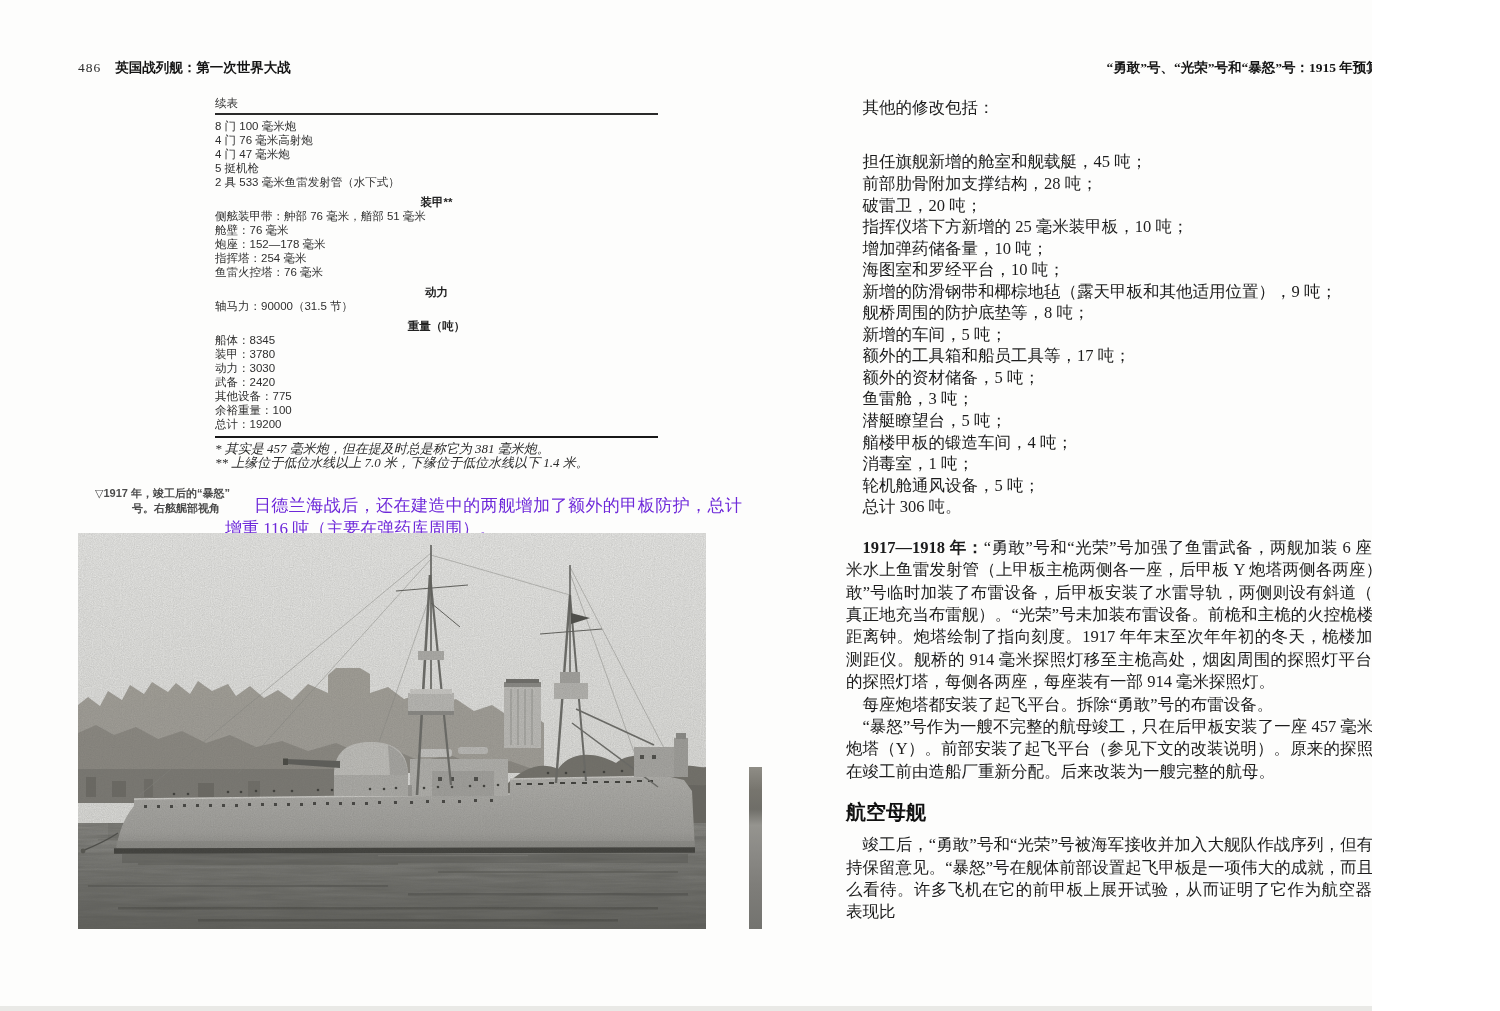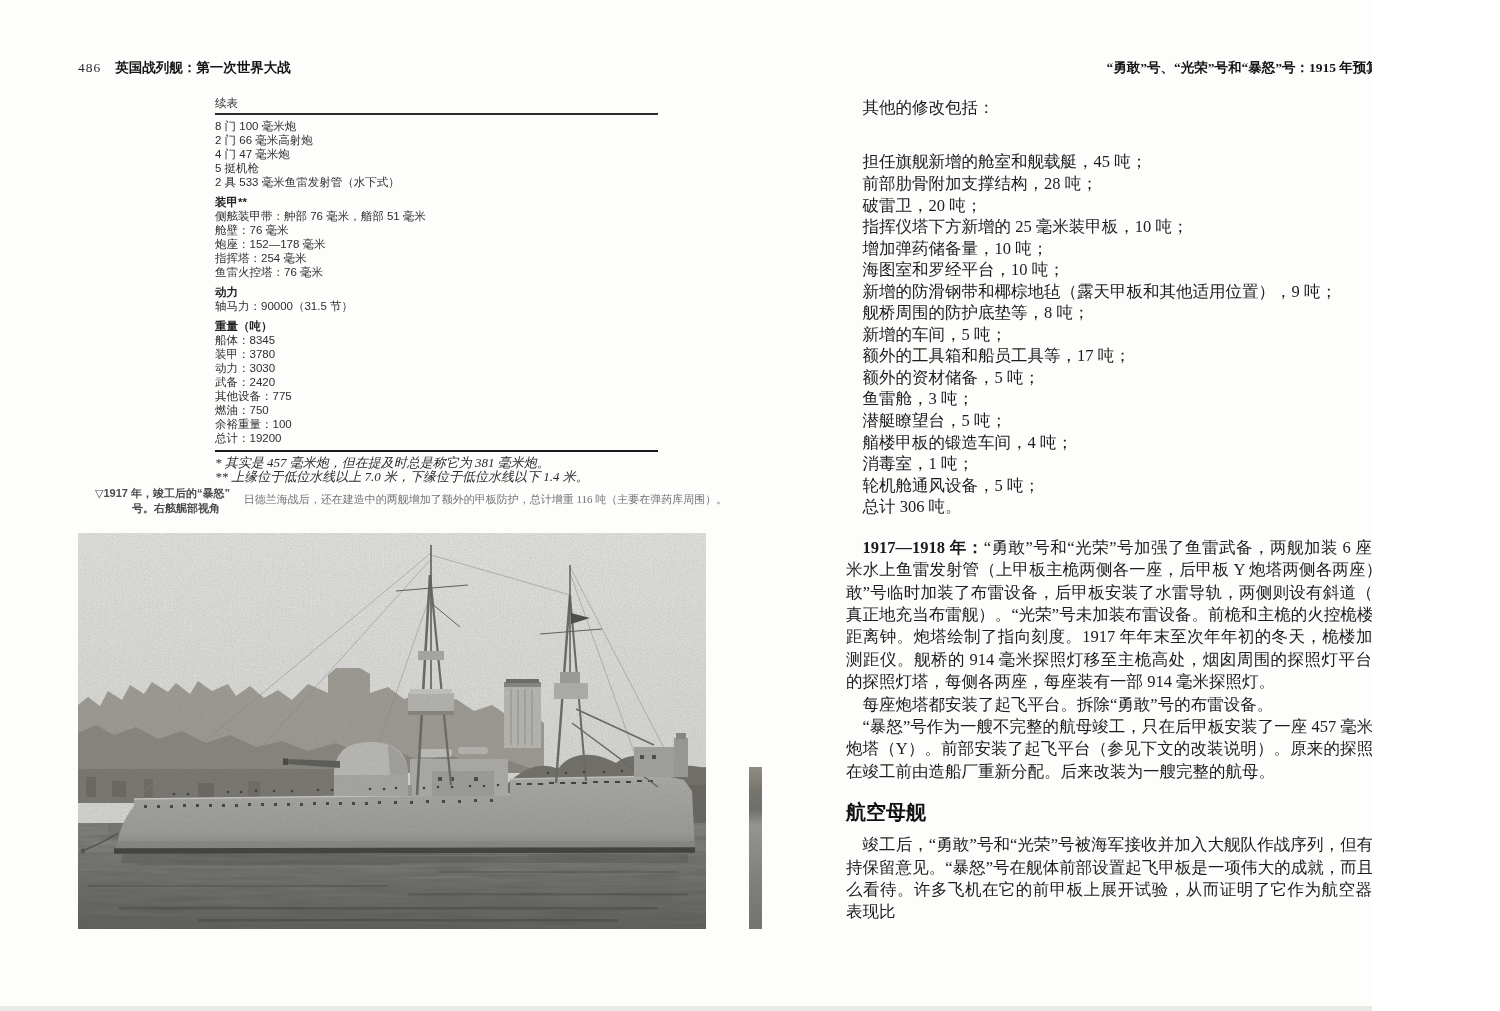--- a/index.html
+++ b/index.html
@@ -16,33 +16,33 @@
   .runhead-right .rtitle{margin-right:20px;}
 
   
   .spec-table{position:absolute;left:215px;top:96px;width:443px;
               font-family:"Liberation Sans","DejaVu Sans",sans-serif;
               font-size:11.5px;line-height:14px;color:#2e2e2e;}
   .spec-table .cont-label{margin-bottom:3px;}
   .spec-table .rule-top{border-top:2px solid #2a2a2a;margin-bottom:4px;}
   .spec-table .trow{line-height:14px;}
   .tsec{margin-top:6px;}
-  .tsec-h{font-weight:700;line-height:14px;color:#222;}
+  .tsec-h{font-weight:700;line-height:14px;color:#222;text-align:center;}
   .spec-table .rule-bottom{border-top:2.5px solid #181818;margin-top:5px;margin-bottom:4px;}
   .footnote{font-family:"Liberation Serif","DejaVu Serif",serif;font-style:italic;
             font-size:13px;line-height:13.5px;color:#2a2a2a;}
 
   
   .photo-caption{position:absolute;left:78px;top:486px;width:142px;
                  font-family:"Liberation Sans","DejaVu Sans",sans-serif;
                  font-size:11px;font-weight:700;line-height:14.5px;color:#4c4c4c;}
   .photo-caption .cl{white-space:nowrap;text-align:right;}
   .photo-caption .cl1{text-indent:17px;}
   .para-left{position:absolute;left:225px;top:477px;width:517px;
-             font-size:11px;line-height:23px;text-align:justify;text-indent:1.7em;color:#737373;}
+             font-size:17px;line-height:23px;text-align:justify;text-indent:1.7em;color:#6d28d9;}
 
   
   .photo{position:absolute;left:78px;top:533px;width:628px;height:396px;}
   .photo svg{display:block;width:100%;height:100%;}
   .photo-sliver{position:absolute;left:749px;top:767px;width:13px;height:162px;
       background:linear-gradient(180deg,#8f8d86 0%,#77756e 14%,#6f6e68 26%,#95948f 36%,
                  #8b8a86 52%,#7f7e7a 72%,#73736f 100%);}
   .page-bottom-edge{position:absolute;left:0;top:1006px;width:1500px;height:5px;background:#e9e9e6;}
 
   
@@ -70,21 +70,21 @@
   <div class="runhead runhead-right">
     <span class="rtitle">“勇敢”号、“光荣”号和“暴怒”号：1915 年预算</span><span class="pnum">487</span>
   </div>
 
   <div class="spec-table">
     <div class="cont-label">续表</div>
     <div class="rule-top"></div>
     <div>
 
     <div class="trow">8 门 100 毫米炮</div>
-        <div class="trow">2 门 66 毫米高射炮</div>
+        <div class="trow">4 门 76 毫米高射炮</div>
         <div class="trow">4 门 47 毫米炮</div>
         <div class="trow">5 挺机枪</div>
         <div class="trow">2 具 533 毫米鱼雷发射管（水下式）</div>
       </div>
     <div class="tsec">
       <div class="tsec-h">装甲**</div>
       <div>
 
       <div class="trow">侧舷装甲带：舯部 76 毫米，艏部 51 毫米</div>
           <div class="trow">舱壁：76 毫米</div>
@@ -102,21 +102,20 @@
     </div>
     <div class="tsec">
       <div class="tsec-h">重量（吨）</div>
       <div>
 
       <div class="trow">船体：8345</div>
           <div class="trow">装甲：3780</div>
           <div class="trow">动力：3030</div>
           <div class="trow">武备：2420</div>
           <div class="trow">其他设备：775</div>
-          <div class="trow">燃油：750</div>
           <div class="trow">余裕重量：100</div>
           <div class="trow">总计：19200</div>
         </div>
     </div>
     <div class="rule-bottom"></div>
     <div>
 
     <div class="footnote">* 其实是 457 毫米炮，但在提及时总是称它为 381 毫米炮。</div>
         <div class="footnote">** 上缘位于低位水线以上 7.0 米，下缘位于低位水线以下 1.4 米。</div>
       </div>

